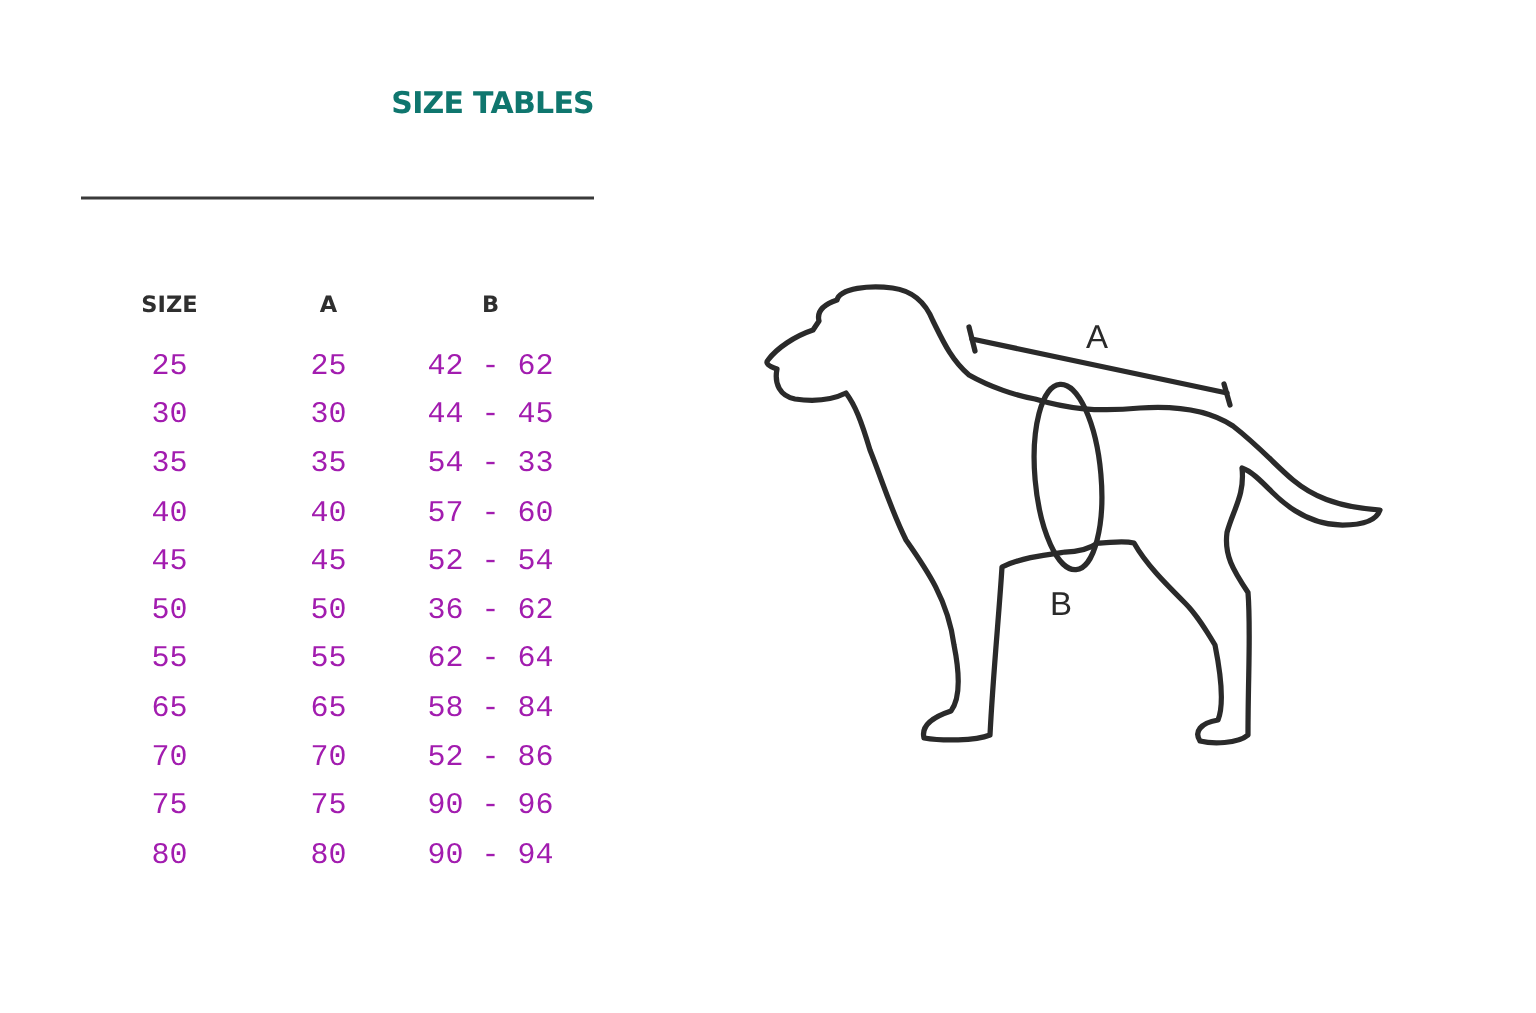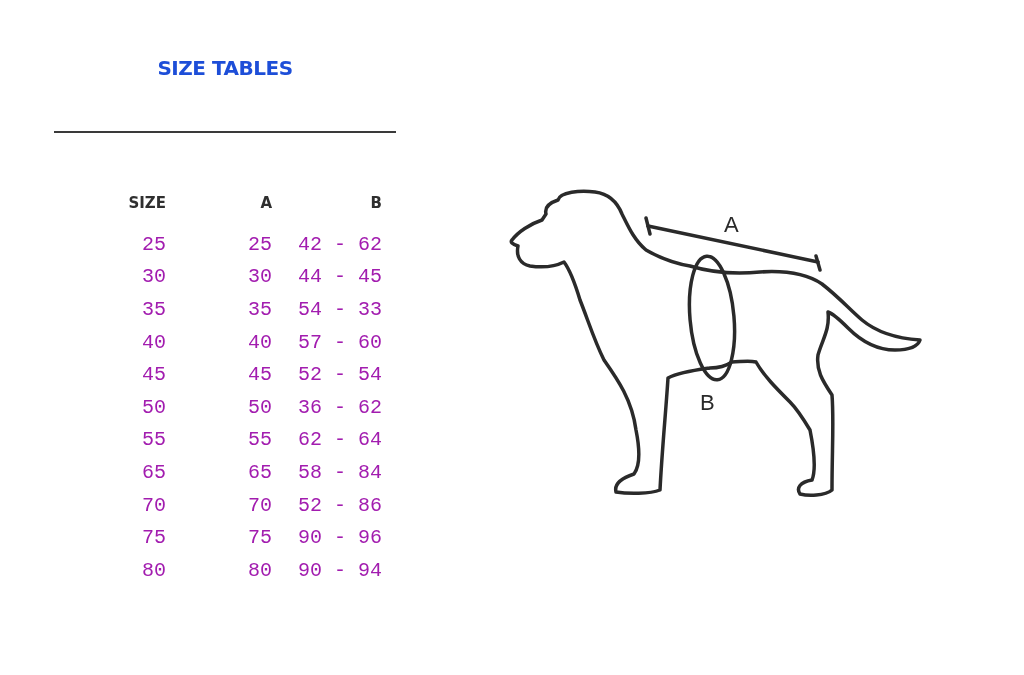--- a/index.html
+++ b/index.html
@@ -13,43 +13,43 @@
     position: relative;
     overflow: hidden;
     font-family: "DejaVu Sans", "Liberation Sans", sans-serif;
     color: #333333;
   }
   .title {
     position: absolute;
     left: 54px;
     width: 342px;
     top: 56px;
-    text-align: center;
+    text-align: right;
     font-size: 20px;
     font-weight: bold;
     letter-spacing: -0.5px;
-    color: #1d4ed8;
+    color: #0f766e;
   }
   .title-rule {
     position: absolute;
     left: 54px;
     top: 131px;
     width: 342px;
     height: 2px;
     background: #3a3a3a;
   }
   .size-table {
     position: absolute;
     left: 60px;
     top: 188px;
     border-collapse: collapse;
   }
   .size-table th, .size-table td {
     padding: 0;
-    text-align: right;
+    text-align: center;
     white-space: nowrap;
   }
   .size-table th {
     font-size: 15px;
     font-weight: bold;
     color: #2f2f2f;
     height: 30px;
     vertical-align: middle;
   }
   .size-table .col-size { width: 106px; }

